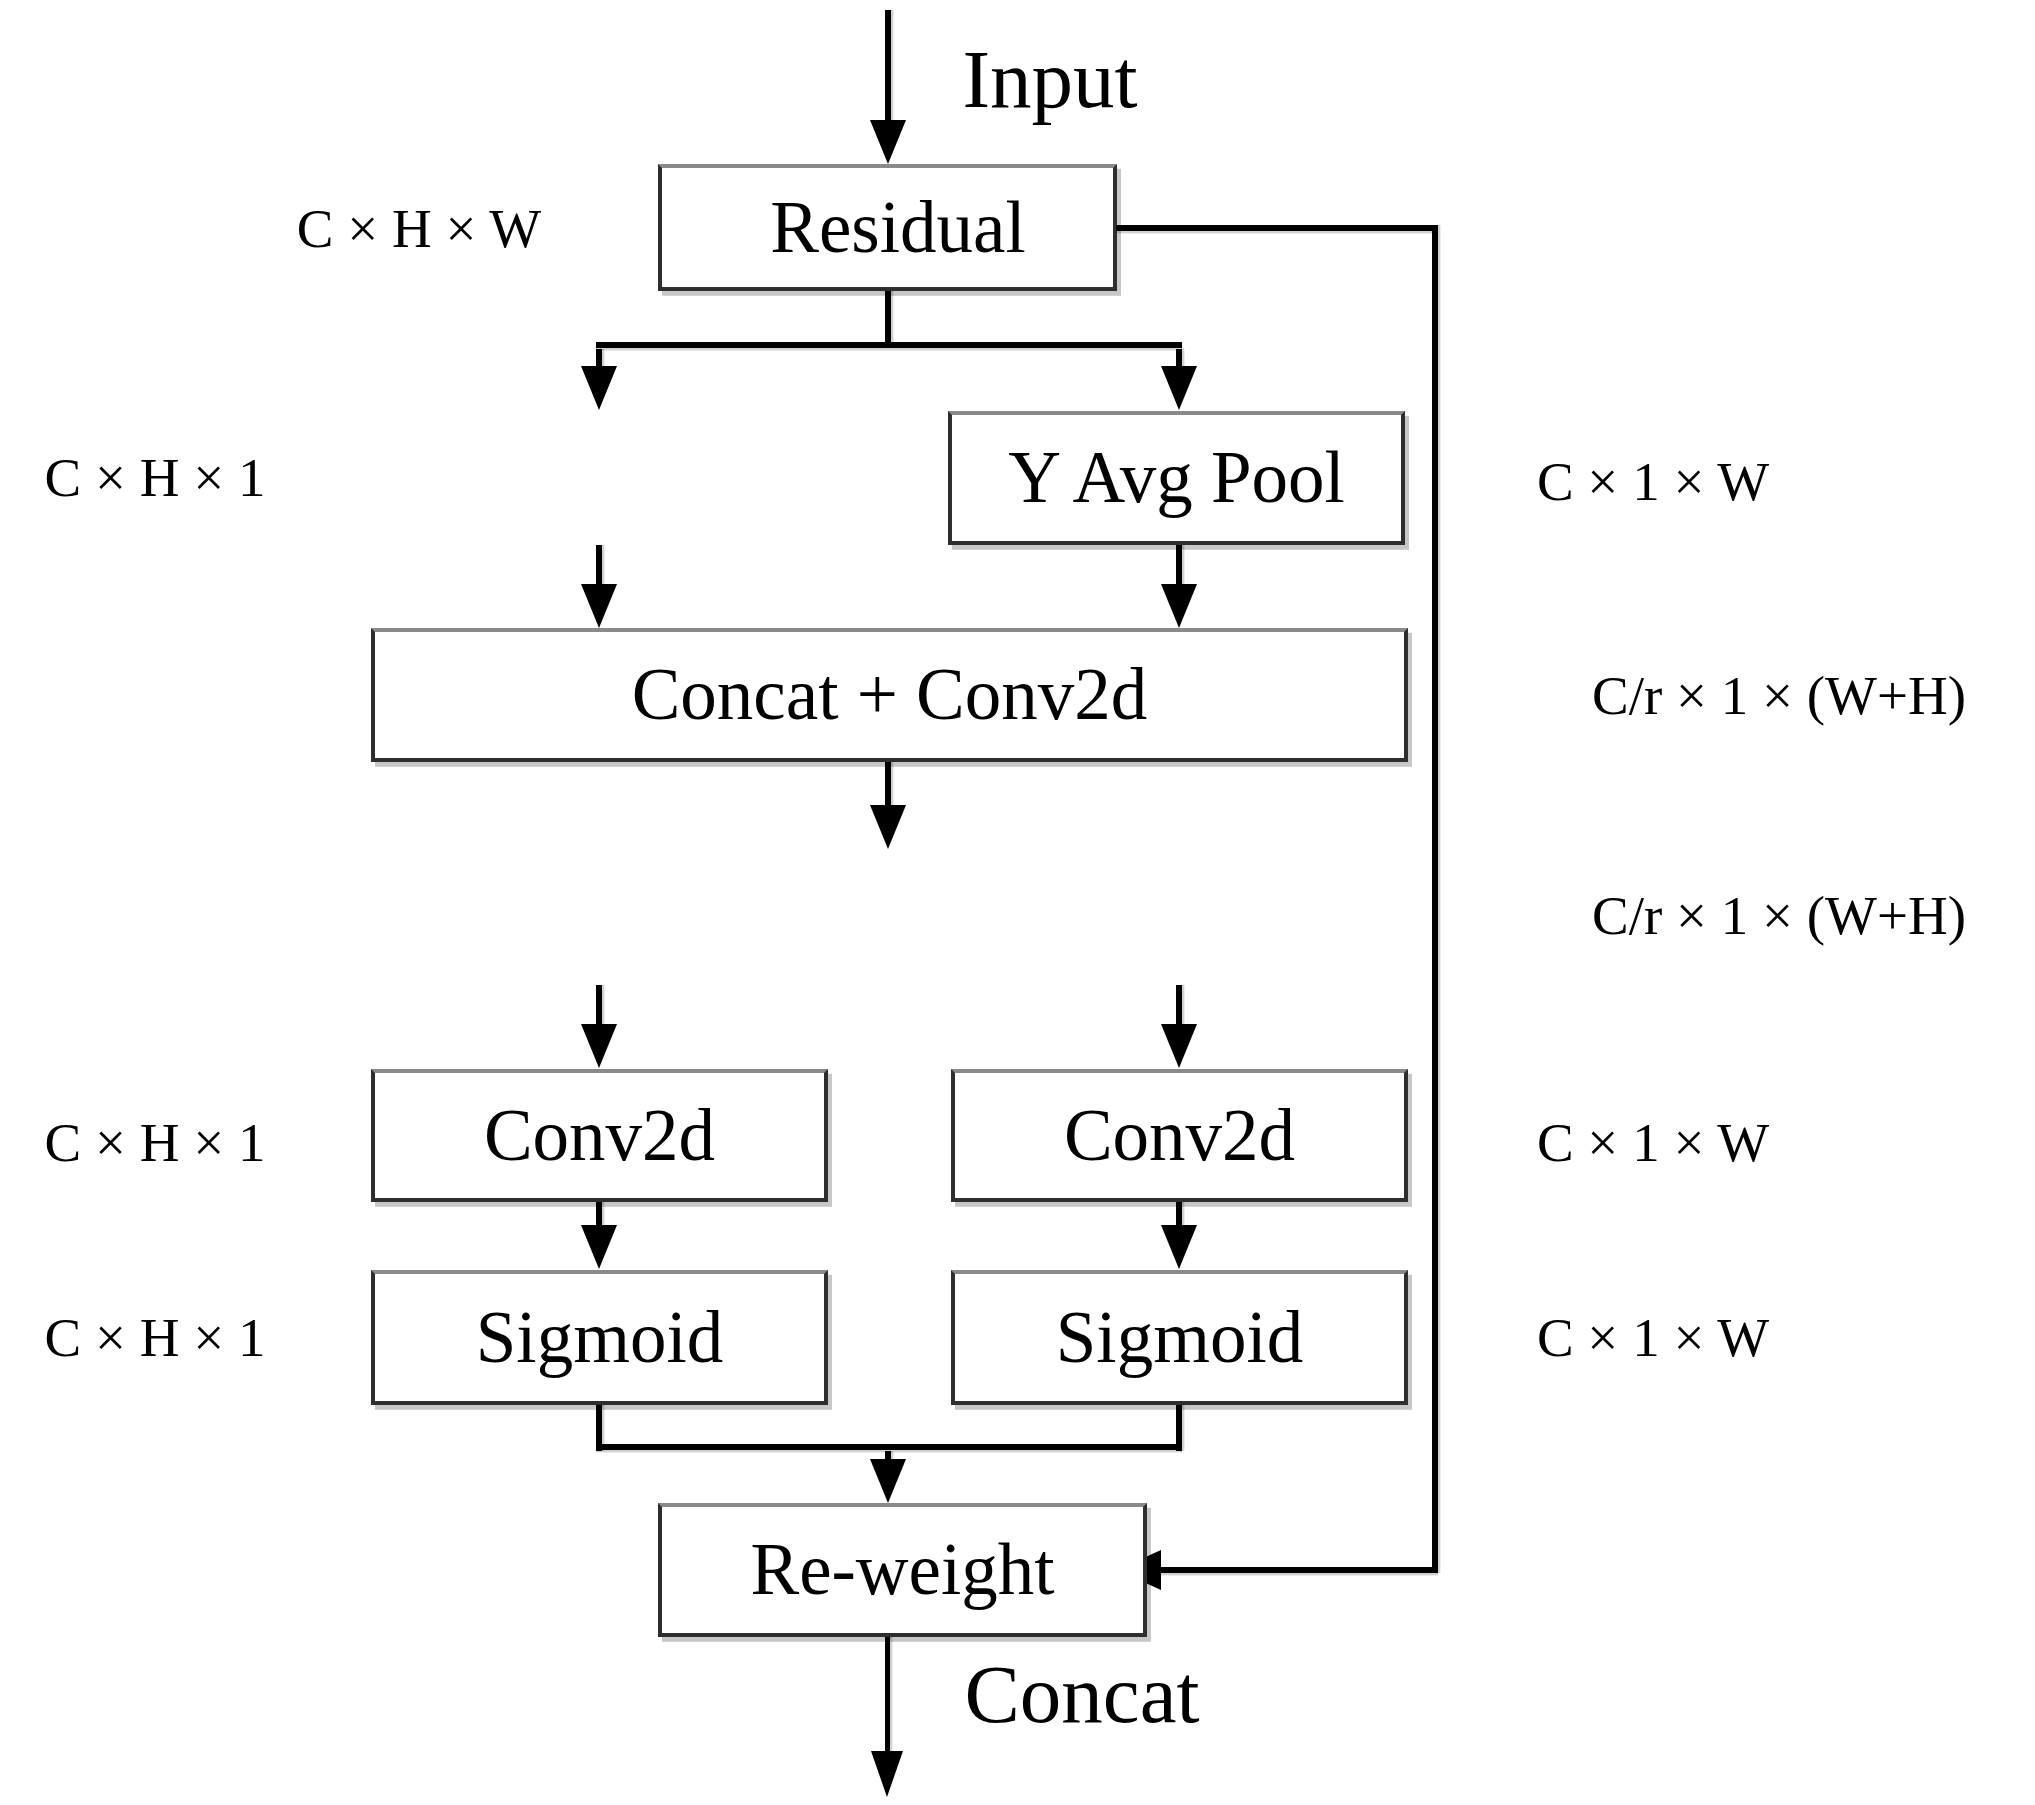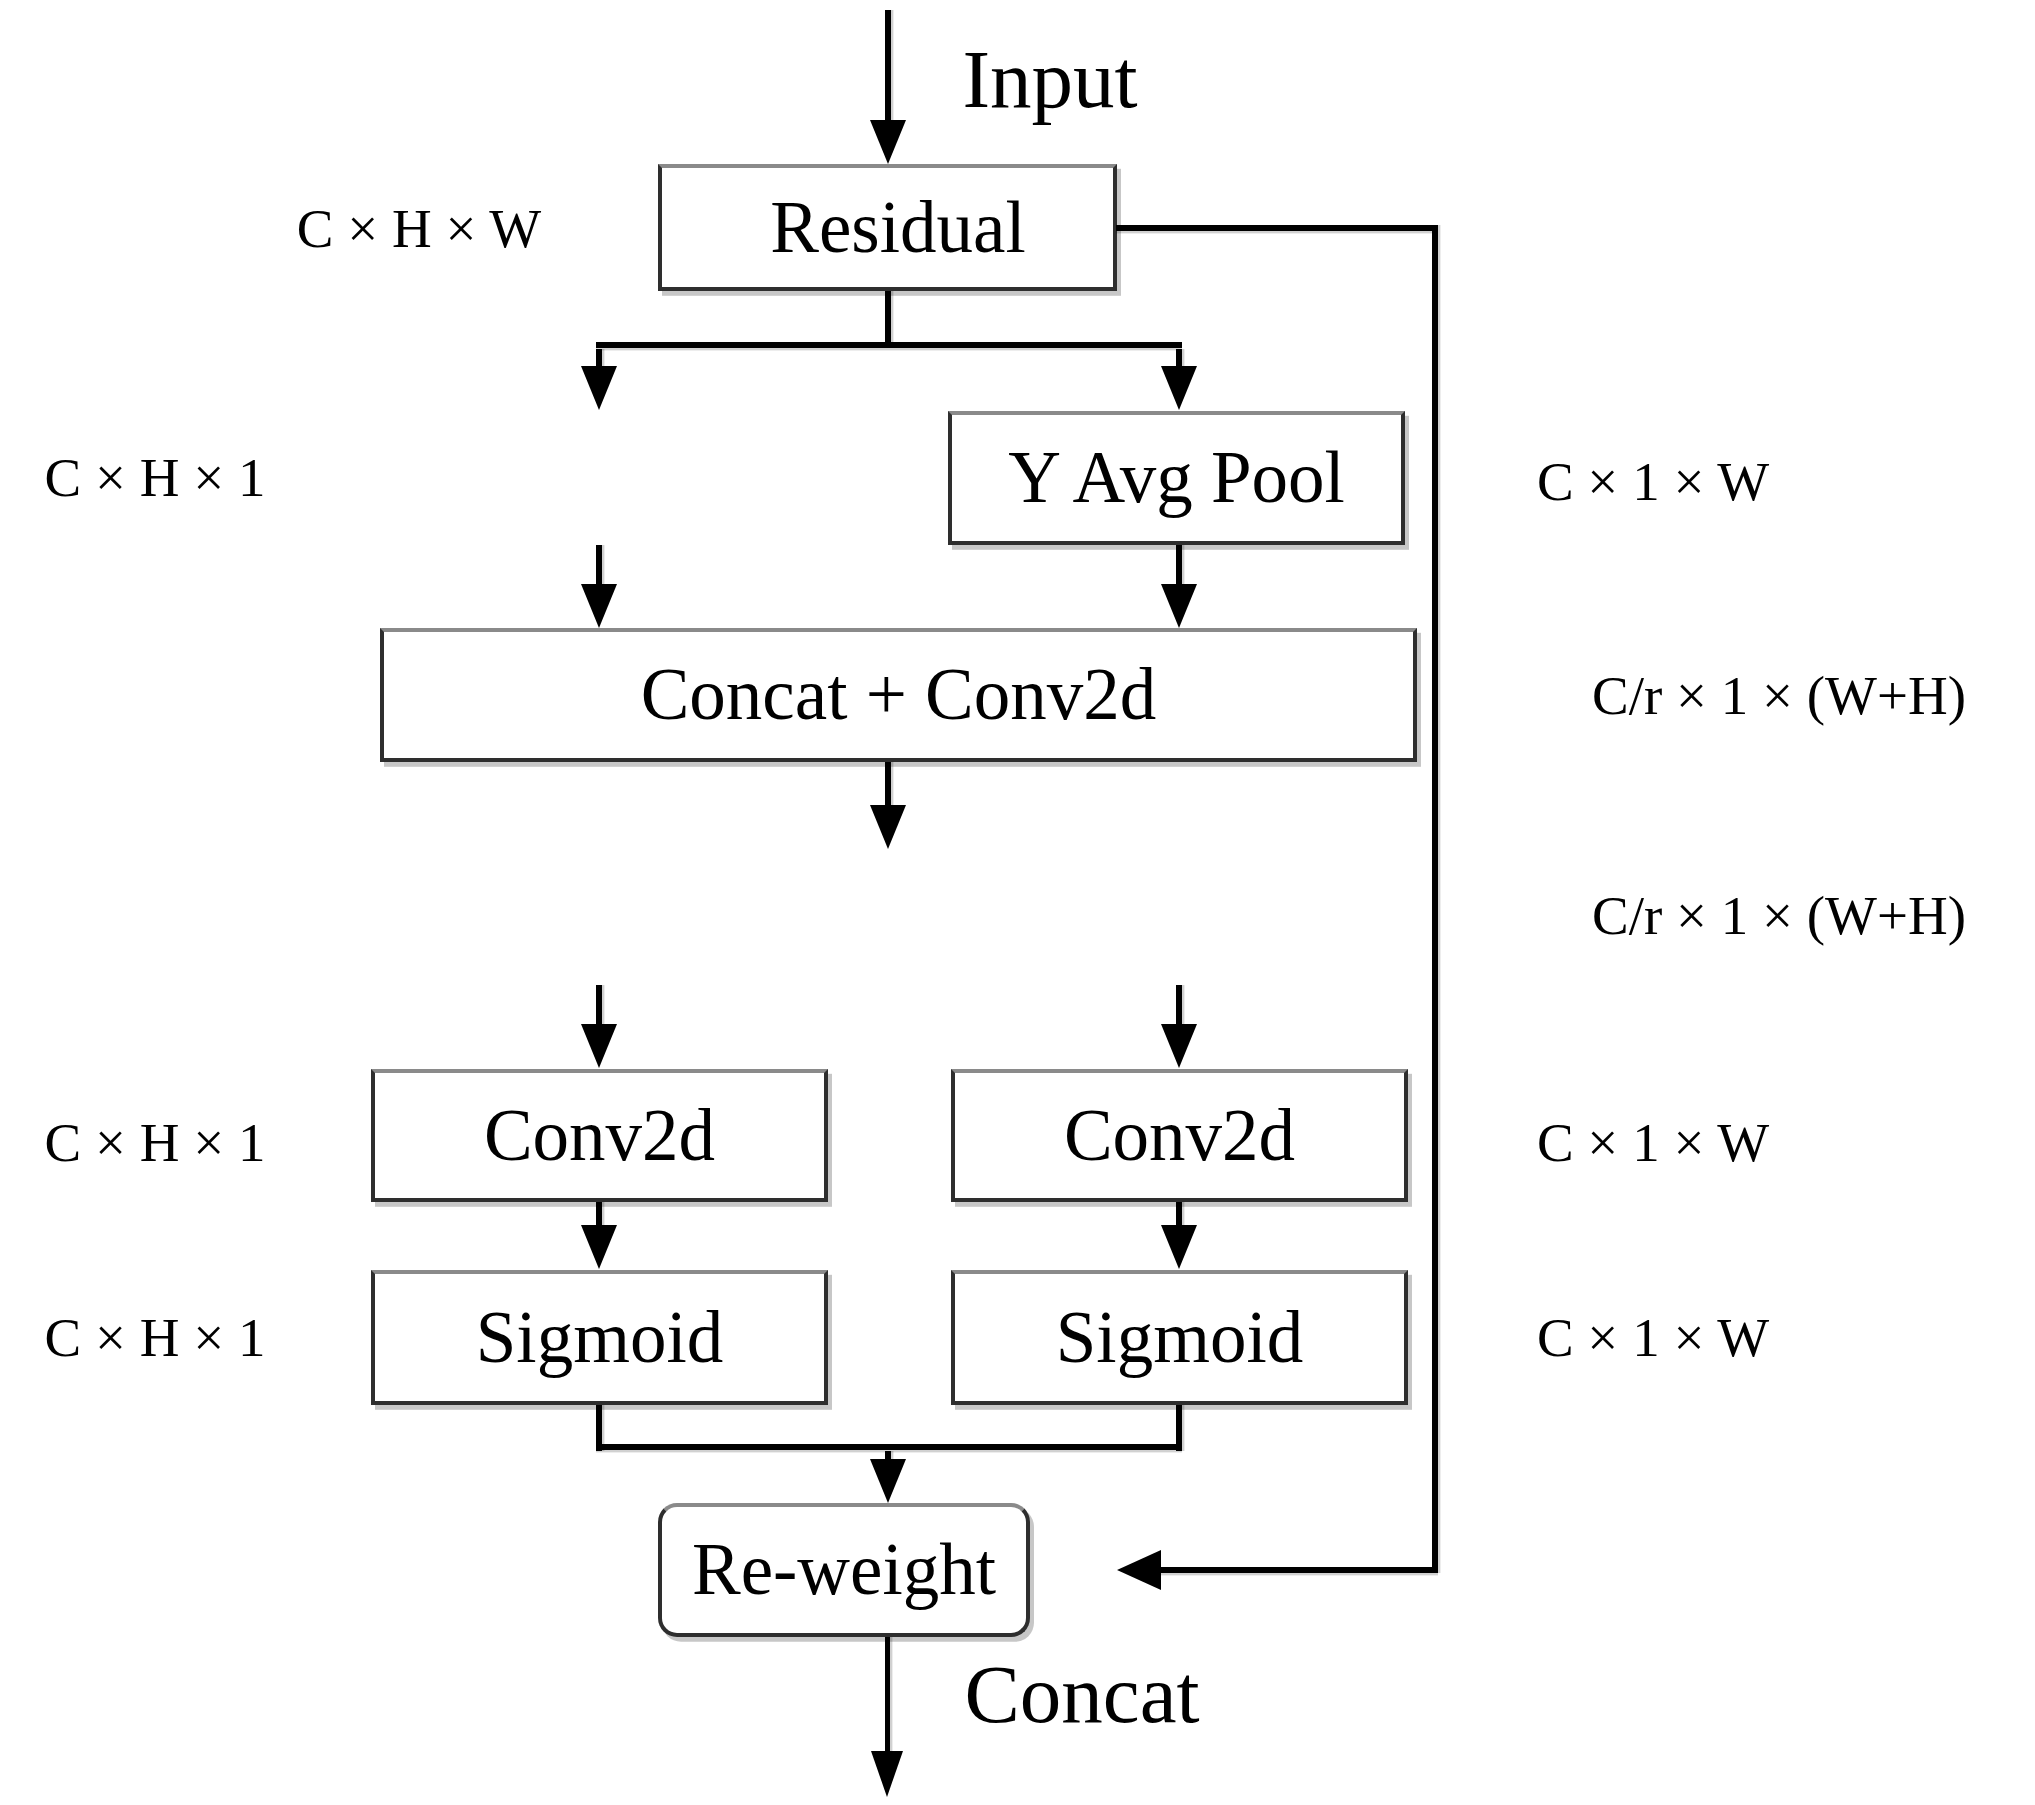--- a/index.html
+++ b/index.html
@@ -80,21 +80,21 @@
     <span>Y Avg Pool</span>
   </div>
   <div class="dim" style="left:155px;top:477px;">C × H × 1</div>
   <div class="dim" style="left:1653px;top:481px;">C × 1 × W</div>
 
   <div class="vline" style="left:596px;top:545px;height:39px;"></div>
   <div class="ah-down" style="left:581px;top:584px;"></div>
   <div class="vline" style="left:1176px;top:545px;height:39px;"></div>
   <div class="ah-down" style="left:1161px;top:584px;"></div>
 
-  <div class="node" style="left:371px;top:628px;width:1037px;height:134px;margin-left:9px;">
+  <div class="node" style="left:371px;top:628px;width:1037px;height:134px;">
     <span>Concat + Conv2d</span>
   </div>
   <div class="dim" style="left:1779px;top:695px;">C/r × 1 × (W+H)</div>
 
   <div class="vline" style="left:885px;top:762px;height:43px;"></div>
   <div class="ah-down" style="left:870px;top:805px;"></div>
 
   <div class="dim" style="left:1779px;top:915px;">C/r × 1 × (W+H)</div>
 
   <div class="vline" style="left:596px;top:985px;height:40px;"></div>
@@ -124,21 +124,21 @@
   </div>
   <div class="dim" style="left:155px;top:1337px;">C × H × 1</div>
   <div class="dim" style="left:1653px;top:1337px;">C × 1 × W</div>
 
   <div class="vline" style="left:596px;top:1405px;height:46px;"></div>
   <div class="vline" style="left:1176px;top:1405px;height:46px;"></div>
   <div class="hline" style="left:596px;top:1444px;width:586px;"></div>
   <div class="vline" style="left:885px;top:1451px;height:11px;"></div>
   <div class="ah-down" style="left:870px;top:1459px;"></div>
 
-  <div class="node" style="left:658px;top:1503px;width:372px;height:134px;border-radius:19px;">
+  <div class="node" style="left:658px;top:1503px;width:489px;height:134px;">
     <span>Re-weight</span>
   </div>
 
   <div class="vline" style="left:885px;top:1637px;width:4.8px;height:115px;"></div>
   <div class="ah-down" style="left:871px;top:1751px;border-left-width:16.7px;border-right-width:16.7px;border-top-width:46px;"></div>
   <div class="io" style="left:1082px;top:1694px;">Concat</div>
 
 </div>
 
 

